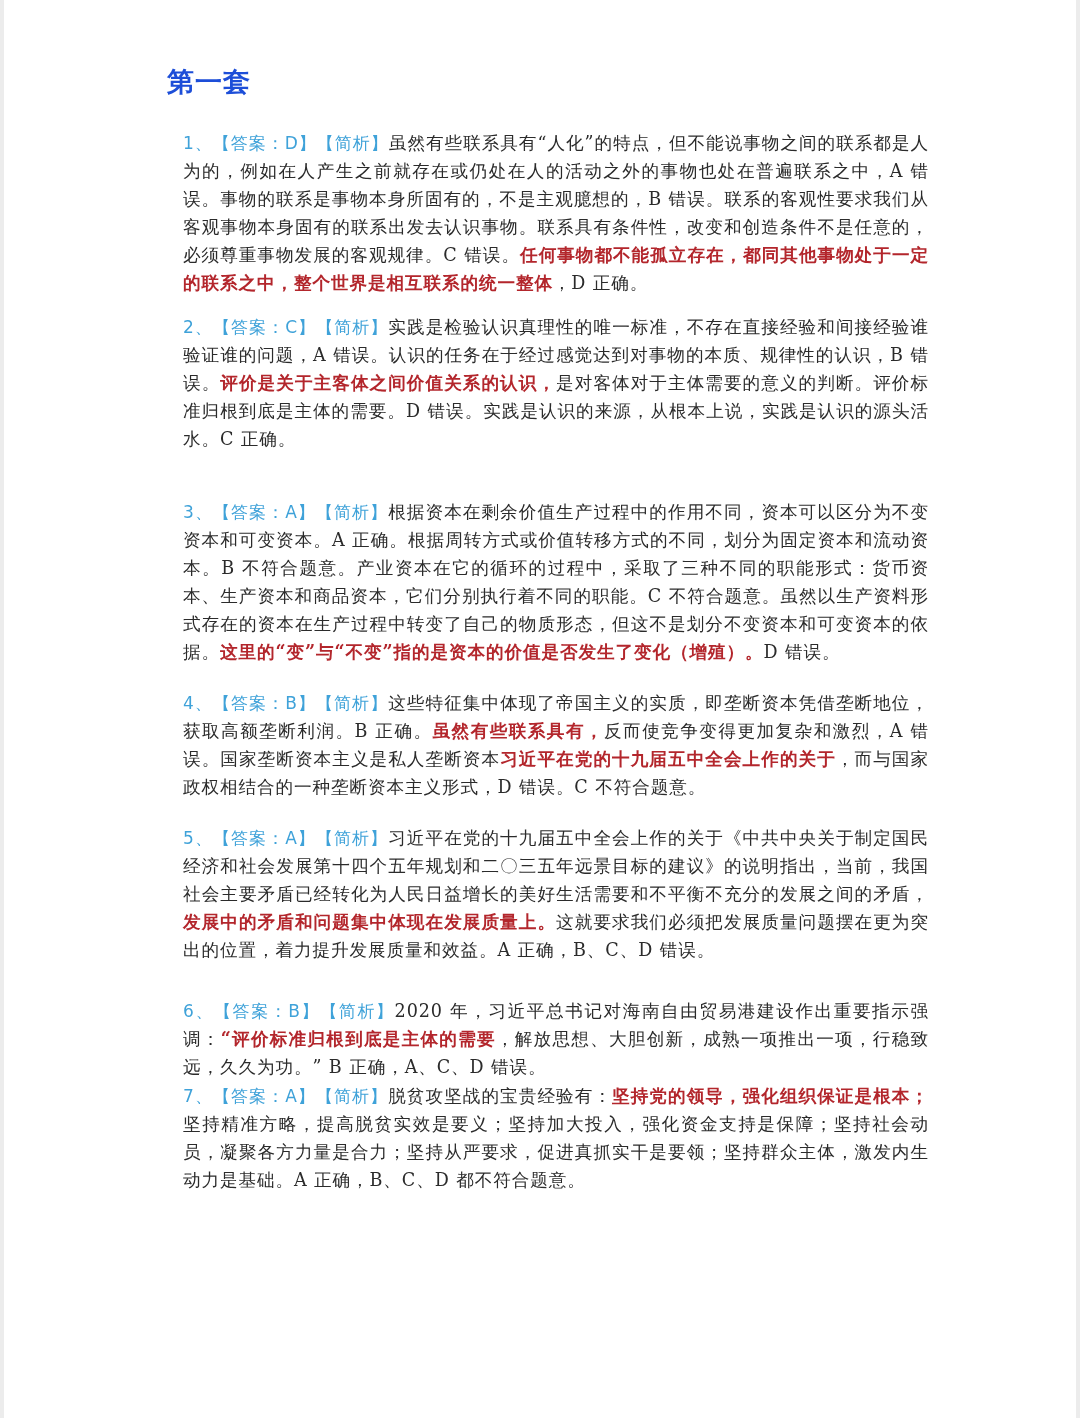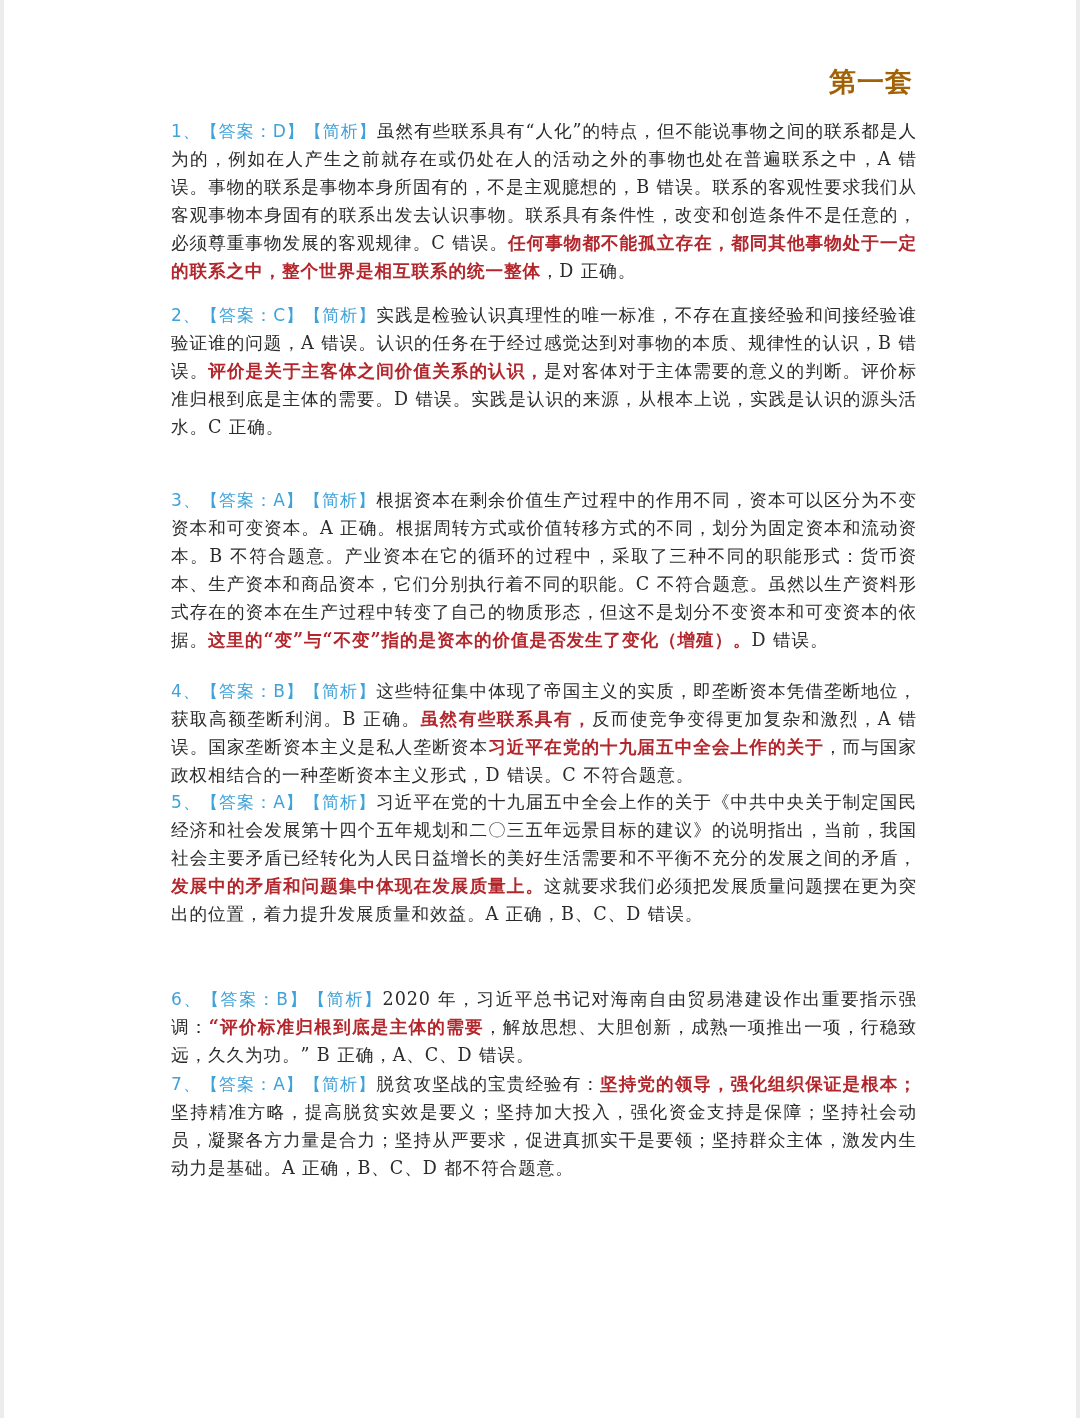--- a/index.html
+++ b/index.html
@@ -6,26 +6,26 @@
     body {
       width: 1080px; height: 1418px; background: #ffffff; position: relative; overflow: hidden;
       font-family: "DejaVu Serif", "Liberation Serif", serif;
     }
     .edge-left { position: absolute; left: 0; top: 0; width: 4px; height: 1418px; background: #ececec; }
     .edge-right { position: absolute; right: 0; top: 0; width: 4px; height: 1418px; background: #ececec; }
     .page {
       position: absolute; left: 167px; top: 62px; width: 746px;
     }
     .title {
-      text-align: right; font-size: 27px; font-weight: bold; color: #a16207;
+      text-align: left; font-size: 27px; font-weight: bold; color: #1d4ed8;
       height: 40px; line-height: 40px; margin-bottom: 6px; letter-spacing: 1px;
     }
     .item {
       font-size: 17.6px; line-height: 28px; color: #2b2b2b; text-align: justify;
-      letter-spacing: 0.9px; margin: 4px; position: absolute; left: 0; width: 746px;
+      letter-spacing: 0.9px; margin: 16px; position: absolute; left: 0; width: 746px;
     }
     .lbl { color: #3fa2d9; font-family: "DejaVu Sans", "Liberation Sans", sans-serif; font-size: 17px; }
     .hl { color: #b3262c; font-weight: bold; }
   </style>
 </head>
 <body>
 
 <div class="edge-left"></div>
 <div class="edge-right"></div>
 
@@ -41,21 +41,21 @@
   </p>
 
   <p class="item" style="top:420px">
     <span class="lbl">3、</span><span class="lbl">【答案：A】</span><span class="lbl">【简析】</span><span>根据资本在剩余价值生产过程中的作用不同，资本可以区分为不变资本和可变资本。A 正确。根据周转方式或价值转移方式的不同，划分为固定资本和流动资本。B 不符合题意。产业资本在它的循环的过程中，采取了三种不同的职能形式：货币资本、生产资本和商品资本，它们分别执行着不同的职能。C 不符合题意。虽然以生产资料形式存在的资本在生产过程中转变了自己的物质形态，但这不是划分不变资本和可变资本的依据。</span><span class="hl">这里的“变”与“不变”指的是资本的价值是否发生了变化（增殖）。</span><span>D 错误。</span>
   </p>
 
   <p class="item" style="top:611px">
     <span class="lbl">4、</span><span class="lbl">【答案：B】</span><span class="lbl">【简析】</span><span>这些特征集中体现了帝国主义的实质，即垄断资本凭借垄断地位，获取高额垄断利润。B 正确。</span><span class="hl">虽然有些联系具有，</span><span>反而使竞争变得更加复杂和激烈，A 错误。国家垄断资本主义是私人垄断资本</span><span class="hl">习近平在党的十九届五中全会上作的关于</span><span>，而与国家政权相结合的一种垄断资本主义形式，D 错误。C 不符合题意。</span>
   </p>
 
-  <p class="item" style="top:722px">
+  <p class="item" style="top:746px">
     <span class="lbl">5、</span><span class="lbl">【答案：A】</span><span class="lbl">【简析】</span><span>习近平在党的十九届五中全会上作的关于《中共中央关于制定国民经济和社会发展第十四个五年规划和二〇三五年远景目标的建议》的说明指出，当前，我国社会主要矛盾已经转化为人民日益增长的美好生活需要和不平衡不充分的发展之间的矛盾，</span><span class="hl">发展中的矛盾和问题集中体现在发展质量上。</span><span>这就要求我们必须把发展质量问题摆在更为突出的位置，着力提升发展质量和效益。A 正确，B、C、D 错误。</span>
   </p>
 
   <p class="item" style="top:919px">
     <span class="lbl">6、</span><span class="lbl">【答案：B】</span><span class="lbl">【简析】</span><span>2020 年，习近平总书记对海南自由贸易港建设作出重要指示强调：</span><span class="hl">“评价标准归根到底是主体的需要</span><span>，解放思想、大胆创新，成熟一项推出一项，行稳致远，久久为功。” B 正确，A、C、D 错误。</span>
   </p>
 
   <p class="item" style="top:1004px">
     <span class="lbl">7、</span><span class="lbl">【答案：A】</span><span class="lbl">【简析】</span><span>脱贫攻坚战的宝贵经验有：</span><span class="hl">坚持党的领导，强化组织保证是根本；</span><span>坚持精准方略，提高脱贫实效是要义；坚持加大投入，强化资金支持是保障；坚持社会动员，凝聚各方力量是合力；坚持从严要求，促进真抓实干是要领；坚持群众主体，激发内生动力是基础。A 正确，B、C、D 都不符合题意。</span>
   </p>

